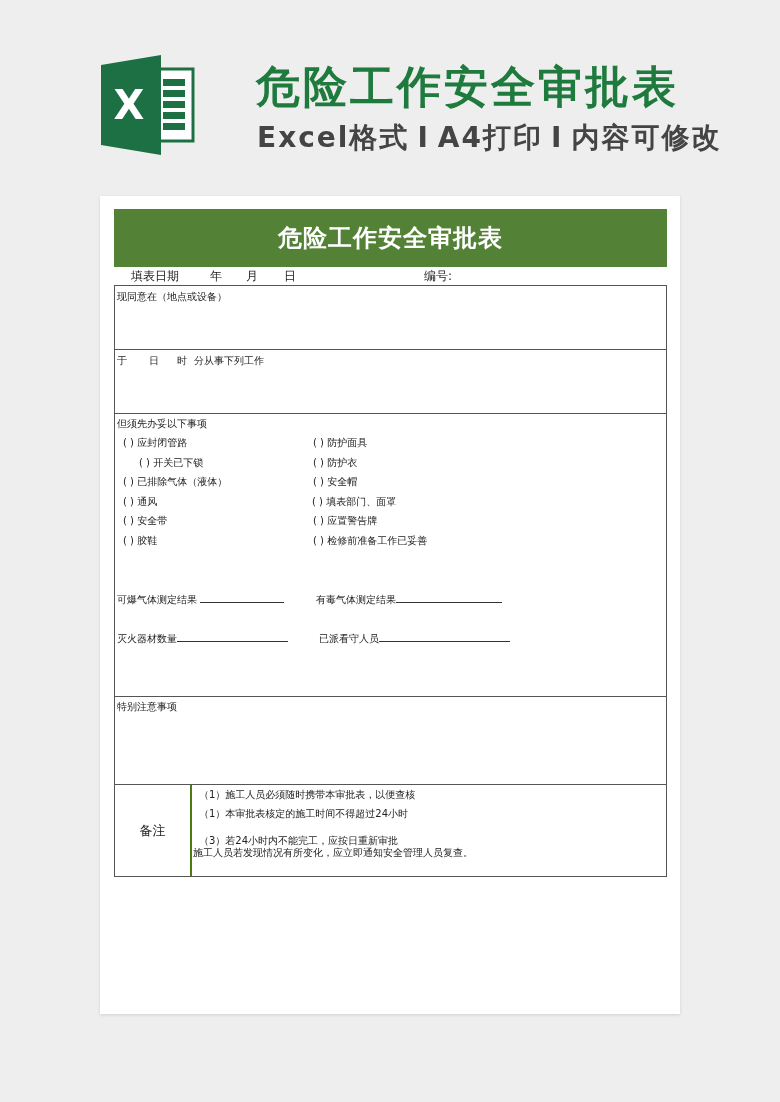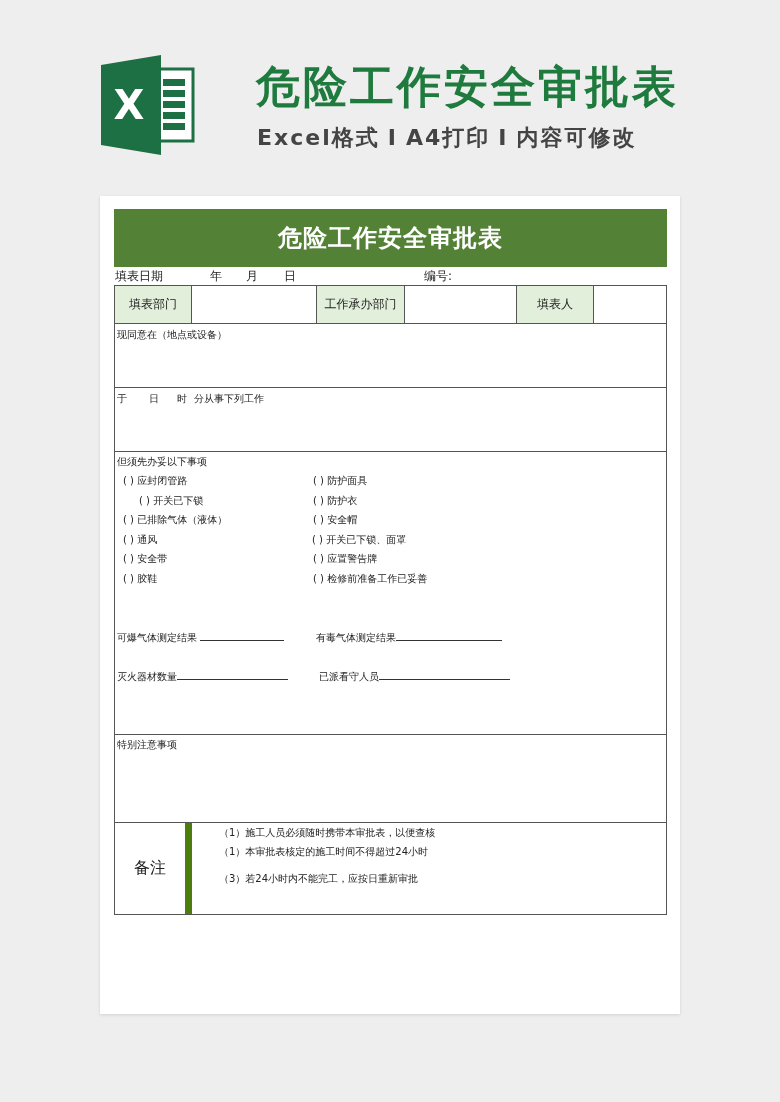--- a/index.html
+++ b/index.html
@@ -13,21 +13,21 @@
   
   .banner { position: absolute; left: 0; top: 0; width: 780px; height: 195px; }
   .excel-icon { position: absolute; left: 101px; top: 55px; width: 96px; height: 100px; }
   .banner-title {
     position: absolute; left: 256px; top: 58px;
     font-size: 44px; font-weight: bold; color: #1f7a3e; letter-spacing: 3px;
     line-height: 58px; white-space: nowrap;
   }
   .banner-subtitle {
     position: absolute; left: 257px; top: 123px;
-    font-size: 22px; font-weight: bold; color: #444; letter-spacing: 2px;
+    font-size: 28px; font-weight: bold; color: #444; letter-spacing: 2px;
     line-height: 30px; white-space: nowrap;
   }
   .banner-subtitle .sep { margin: 0 8px; }
 
   
   .paper {
     position: absolute; left: 100px; top: 196px; width: 580px; height: 818px;
     background: #fff; box-shadow: 0 1px 3px rgba(0,0,0,0.12);
   }
   .form-title {
@@ -52,24 +52,24 @@
     border-right: 1px solid #555; height: 100%;
     display: flex; align-items: center; justify-content: center;
   }
   .header-row .cell:last-child { border-right: none; }
   .cell.label { background: #e2efda; }
   .txt { position: absolute; white-space: nowrap; font-size: 10px; line-height: 16px; }
   .underline { display: inline-block; border-bottom: 1px solid #333; height: 12px; vertical-align: baseline; }
 
   .remarks-row { display: flex; height: 92px; }
   .remarks-label {
-    width: 77px; border-right: 7px solid #4d7c0f;
-    display: flex; align-items: center; justify-content: center; font-size: 16px; font-family: Liberation Mono, monospace;
+    width: 77px; border-right: 2px solid #4d7c0f;
+    display: flex; align-items: center; justify-content: center; font-size: 13px; font-family: Liberation Mono, monospace;
   }
-  .remarks-body { position: relative; flex: 1; margin-left: 20px; }
+  .remarks-body { position: relative; flex: 1; }
 </style>
 </head>
 <body>
 
 <div class="banner">
   <svg class="excel-icon" viewBox="0 0 96 100">
     <rect x="44" y="14" width="48" height="72" fill="#fff" stroke="#1d7044" stroke-width="3"></rect>
     <g fill="#1d7044">
       <rect x="62" y="24" width="22" height="7"></rect>
         <rect x="62" y="35" width="22" height="7"></rect>
@@ -88,37 +88,29 @@
   <div class="banner-title">危险工作安全审批表</div>
   <div class="banner-subtitle">
     <span>Excel格式</span><span class="sep">I</span><span>A4打印</span><span class="sep">I</span><span>内容可修改</span>
   </div>
 </div>
 
 <div class="paper">
   <div class="form-title">危险工作安全审批表</div>
 
   <div class="meta-row">
-    <span style="left:0">填表日期</span>
+    <span style="left:16px">填表日期</span>
     <span style="left:95px">年</span>
     <span style="left:131px">月</span>
     <span style="left:169px">日</span>
     <span style="left:309px">编号:</span>
   </div>
 
   <div class="form-grid">
 
-    <div class="row header-row">
-      <div class="cell label" style="width:77px">填表部门</div>
-      <div class="cell" style="width:125px"></div>
-      <div class="cell label" style="width:88px;background:#e2efda">工作承办部门</div>
-      <div class="cell" style="width:112px"></div>
-      <div class="cell label" style="width:77px">填表人</div>
-      <div class="cell" style="flex:1"></div>
-    </div>
 
     <div class="row" style="height:64px">
       <span class="txt" style="left:2px;top:3px">现同意在（地点或设备）</span>
     </div>
 
     <div class="row" style="height:64px">
       <span class="txt" style="left:2px;top:3px">于</span>
       <span class="txt" style="left:34px;top:3px">日</span>
       <span class="txt" style="left:62px;top:3px">时</span>
       <span class="txt" style="left:79px;top:3px">分从事下列工作</span>
@@ -130,21 +122,21 @@
       <span class="txt" style="left:8px;top:21px">(    ) 应封闭管路</span>
       <span class="txt" style="left:24px;top:41px">(    ) 开关已下锁</span>
       <span class="txt" style="left:8px;top:60px">(    ) 已排除气体（液体）</span>
       <span class="txt" style="left:8px;top:80px">(    ) 通风</span>
       <span class="txt" style="left:8px;top:99px">(    ) 安全带</span>
       <span class="txt" style="left:8px;top:119px">(    ) 胶鞋</span>
 
       <span class="txt" style="left:198px;top:21px">(      ) 防护面具</span>
       <span class="txt" style="left:198px;top:41px">(      ) 防护衣</span>
       <span class="txt" style="left:198px;top:60px">(      ) 安全帽</span>
-      <span class="txt" style="left:197px;top:80px">(      ) 开关已下锁、面罩</span>
+      <span class="txt" style="left:197px;top:80px">(      ) 填表部门、面罩</span>
       <span class="txt" style="left:198px;top:99px">(      ) 应置警告牌</span>
       <span class="txt" style="left:198px;top:119px">(      ) 检修前准备工作已妥善</span>
 
       <span class="txt" style="left:2px;top:177px"><span>可爆气体测定结果</span> <span class="underline" style="width:84px"></span></span>
       <span class="txt" style="left:201px;top:177px"><span>有毒气体测定结果</span><span class="underline" style="width:106px"></span></span>
 
       <span class="txt" style="left:2px;top:216px"><span>灭火器材数量</span><span class="underline" style="width:111px"></span></span>
       <span class="txt" style="left:204px;top:216px"><span>已派看守人员</span><span class="underline" style="width:131px"></span></span>
     </div>
 
@@ -152,16 +144,17 @@
     <div class="row" style="height:88px">
       <span class="txt" style="left:2px;top:2px">特别注意事项</span>
     </div>
 
     <div class="row remarks-row">
       <div class="remarks-label">备注</div>
       <div class="remarks-body">
         <span class="txt" style="left:7px;top:2px">（1）施工人员必须随时携带本审批表，以便查核</span>
         <span class="txt" style="left:7px;top:21px">（1）本审批表核定的施工时间不得超过24小时</span>
         <span class="txt" style="left:7px;top:48px">（3）若24小时内不能完工，应按日重新审批</span>
+        <span class="txt" style="left:1px;top:60px">施工人员若发现情况有所变化，应立即通知安全管理人员复查。</span>
       </div>
     </div>
   </div>
 </div>
 
 </body></html>

